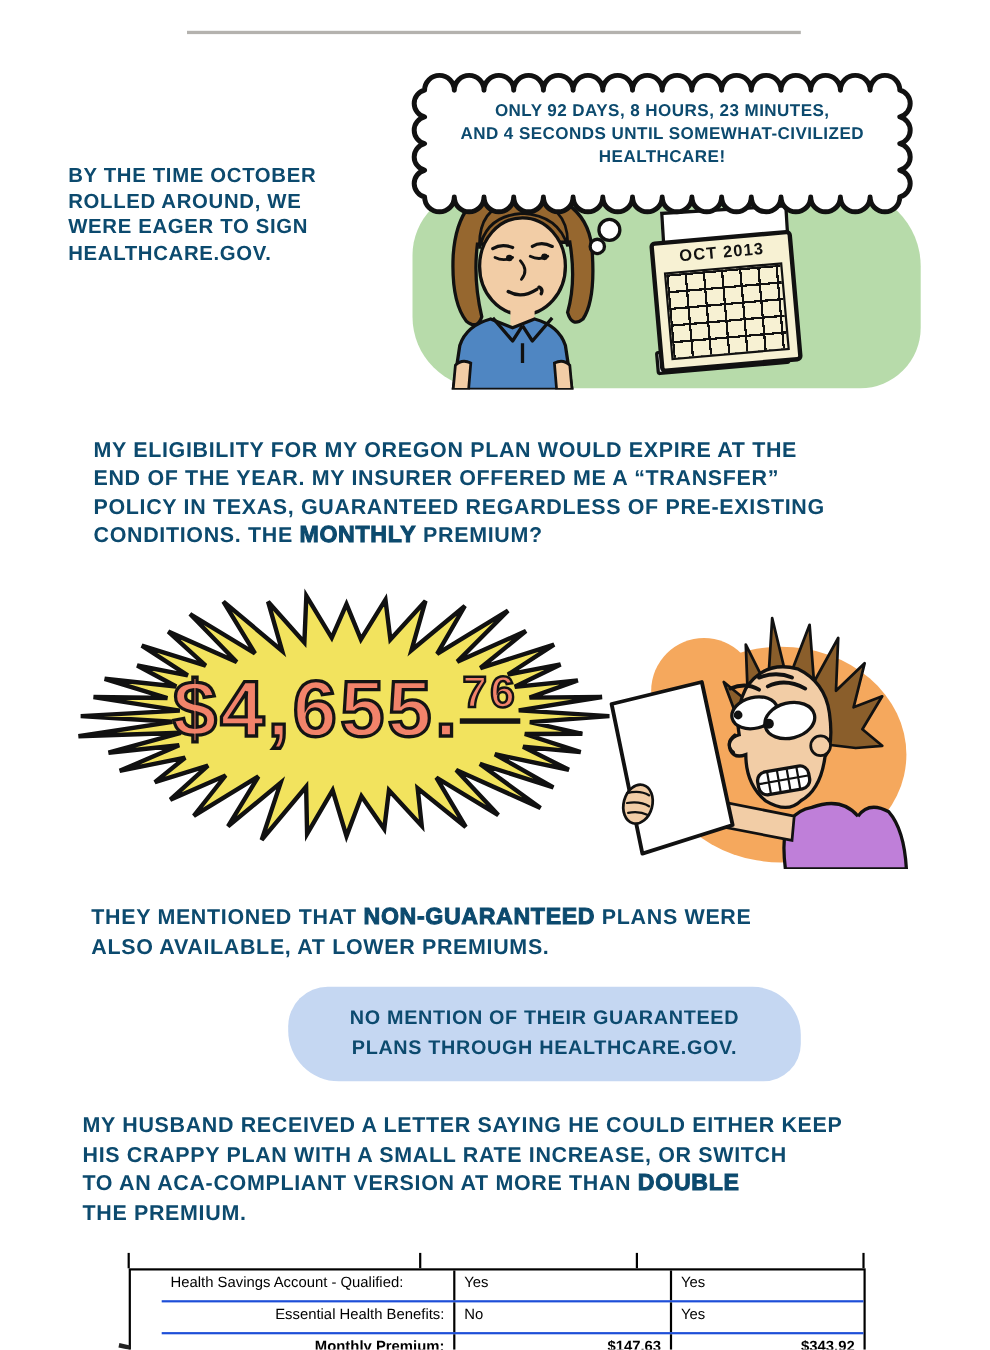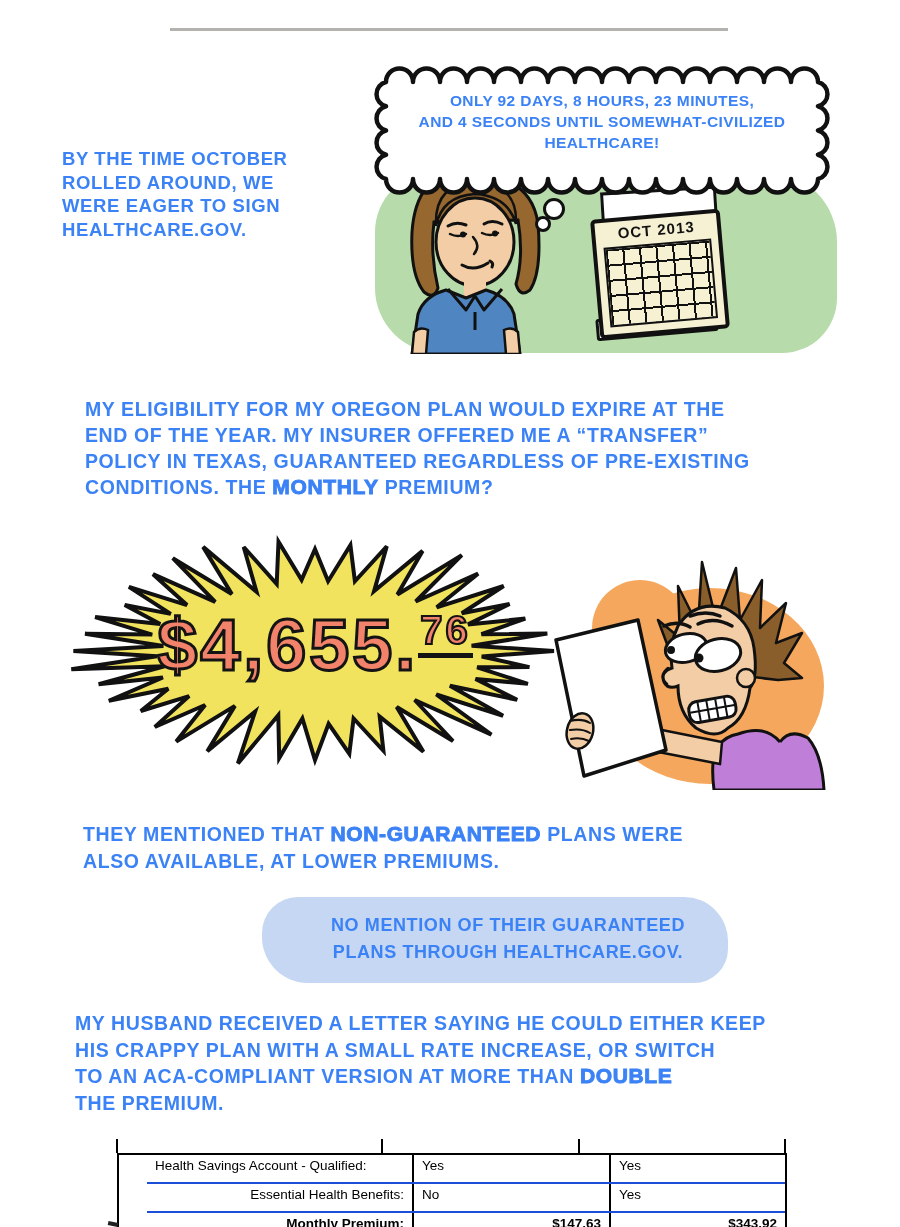--- a/index.html
+++ b/index.html
@@ -1,18 +1,18 @@
 <!DOCTYPE html>
 <html><head>
 <meta charset="utf-8">
 <style>
   html,body{margin:0;padding:0;background:#fff;}
   .page{position:relative;width:900px;height:1227px;background:#fff;overflow:hidden;
         font-family:"Liberation Sans",sans-serif;}
-  .comic{font-weight:bold;color:#3b82f6;letter-spacing:.6px;}
+  .comic{font-weight:bold;color:#0c4a6e;letter-spacing:.6px;}
   .line{white-space:nowrap;}
   .xb{-webkit-text-stroke:.9px currentColor;font-size:1.08em;}
   .abs{position:absolute;}
 
   
   .divider{position:absolute;left:170px;top:28px;width:558px;height:3px;background:#b4b2ae;}
 
   
   .green-panel{position:absolute;left:375px;top:172px;width:462px;height:181px;
                background:#b7dbaa;border-radius:60px 70px 55px 65px;}
@@ -47,21 +47,21 @@
   .burst-svg{position:absolute;left:50px;top:527px;}
   .burst-text{position:absolute;left:50px;top:604px;width:530px;text-align:center;
               font-weight:bold;font-size:72px;color:#f2836a;letter-spacing:3px;
               -webkit-text-stroke:3px #141414;}
   .burst-cents{font-size:40px;position:relative;top:-26px;margin-left:0;
                -webkit-text-stroke:2.2px #141414;border-bottom:5px solid #141414;padding:0 2px 1px;}
 
   
   .note{position:absolute;left:262px;top:897px;width:466px;height:86px;background:#c5d7f2;
         border-radius:36px 44px 34px 46px;}
-  .note-text{position:absolute;left:275px;top:912px;width:466px;text-align:center;
+  .note-text{position:absolute;left:262px;top:912px;width:466px;text-align:center;
              font-size:18px;line-height:27px;}
 
   
   .hc-table{position:absolute;left:117px;top:1153px;width:670px;border:2px solid #000;
             box-sizing:border-box;background:#fff;font-size:13.5px;color:#000;}
   .trow{display:flex;height:27px;line-height:22px;margin-left:28px;}
   .trow + .trow{border-top:2px solid #1d4ed8;}
   .tc{box-sizing:border-box;padding:0 8px;white-space:nowrap;overflow:hidden;}
   .tc1{width:265px;}
   .tc2{width:197px;border-left:2px solid #000;}

